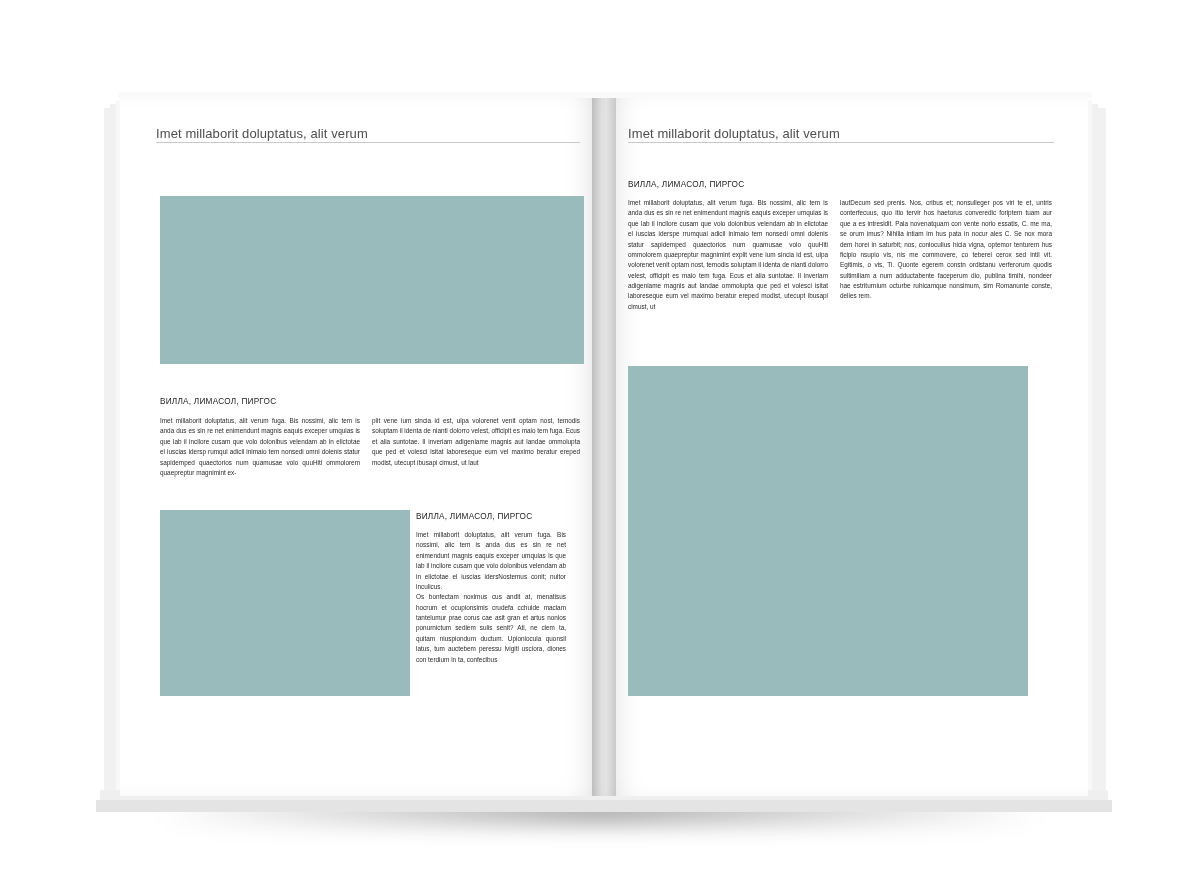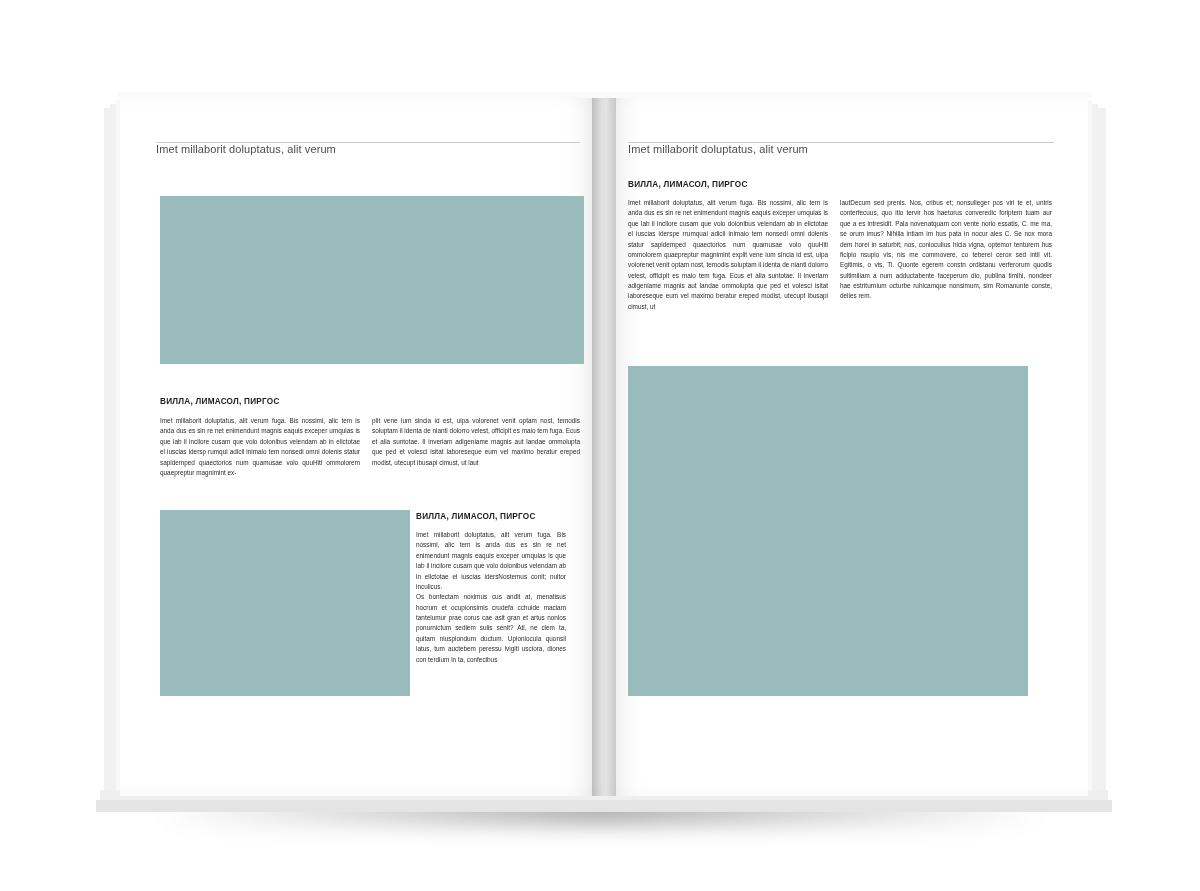--- a/index.html
+++ b/index.html
@@ -31,27 +31,27 @@
   .gutter{
     position:absolute;left:592px;top:96px;width:24px;height:700px;
     background:linear-gradient(to right,rgba(0,0,0,0.20),rgba(255,255,255,0.0) 42%,rgba(255,255,255,0.0) 58%,rgba(0,0,0,0.16));
   }
 
   
   .fan{position:absolute;background:#fdfdfd;}
 
   
   .runhead{
-    position:absolute;font-size:11px;color:#4d4d4d;letter-spacing:.1px;margin-top:17px;
+    position:absolute;font-size:13px;color:#4d4d4d;letter-spacing:.1px;
   }
   .rule{position:absolute;height:1px;background:#c9c9c9;}
 
   
   .kicker{
-    position:absolute;font-size:8.2px;font-weight:bold;color:#1d1d1d;
+    position:absolute;font-size:8.2px;font-weight:normal;color:#1d1d1d;
     letter-spacing:.25px;
   }
   .col{
     position:absolute;font-size:6.4px;line-height:1.62;color:#2a2a2a;
     text-align:justify;
   }
 
   
   .photo{position:absolute;overflow:hidden;background:#9bb;}
   .photo .sky{position:absolute;inset:0;}

